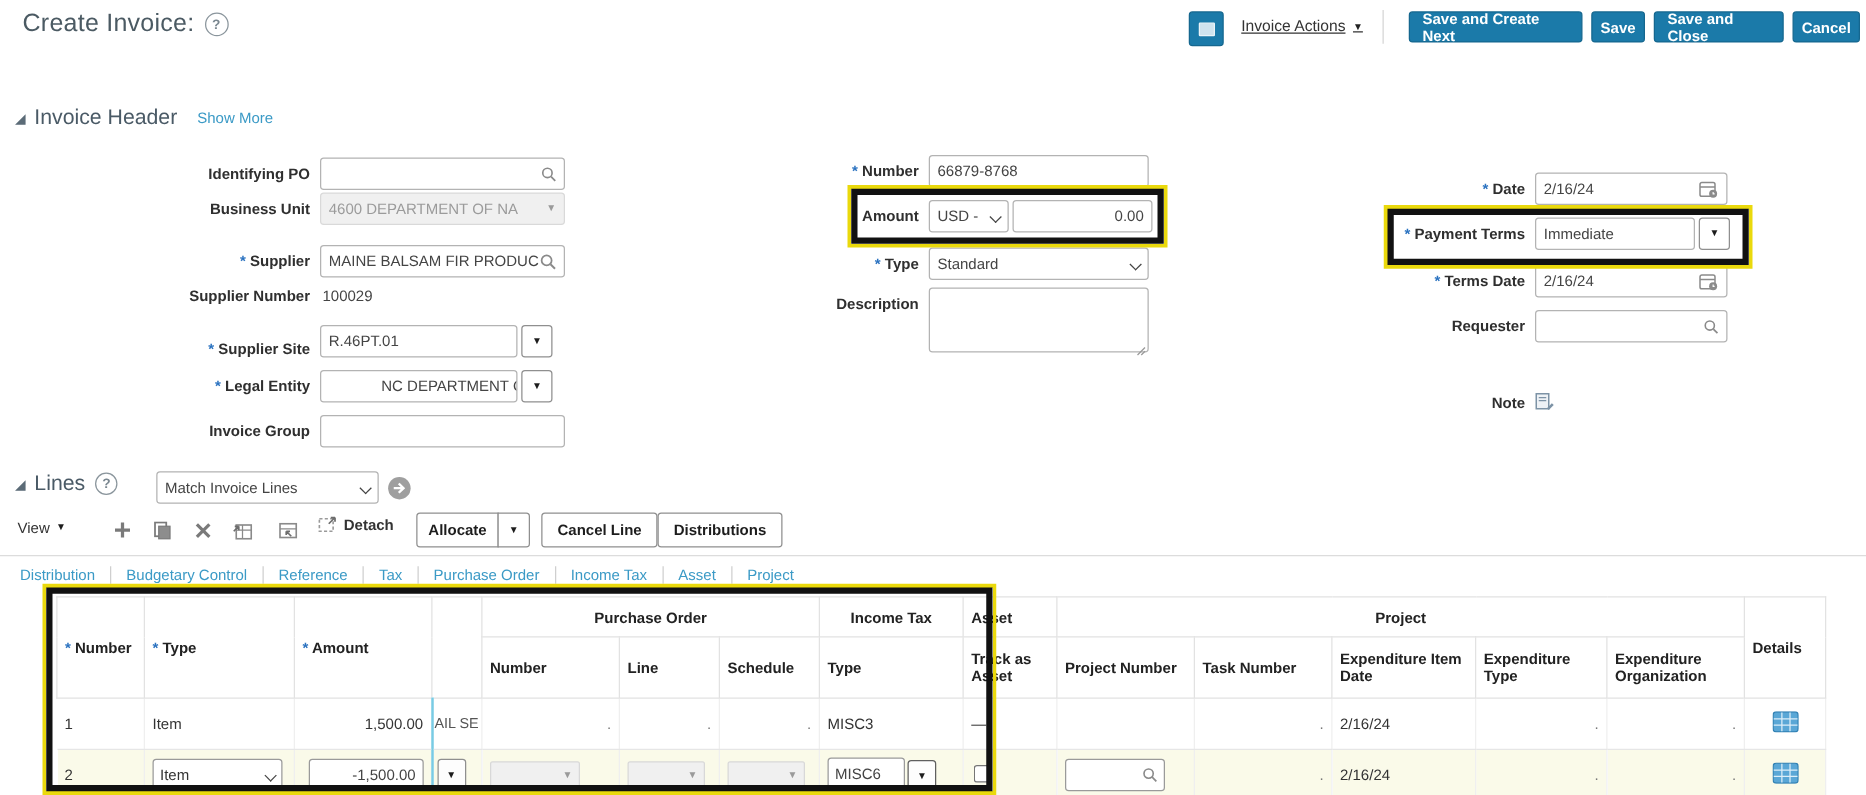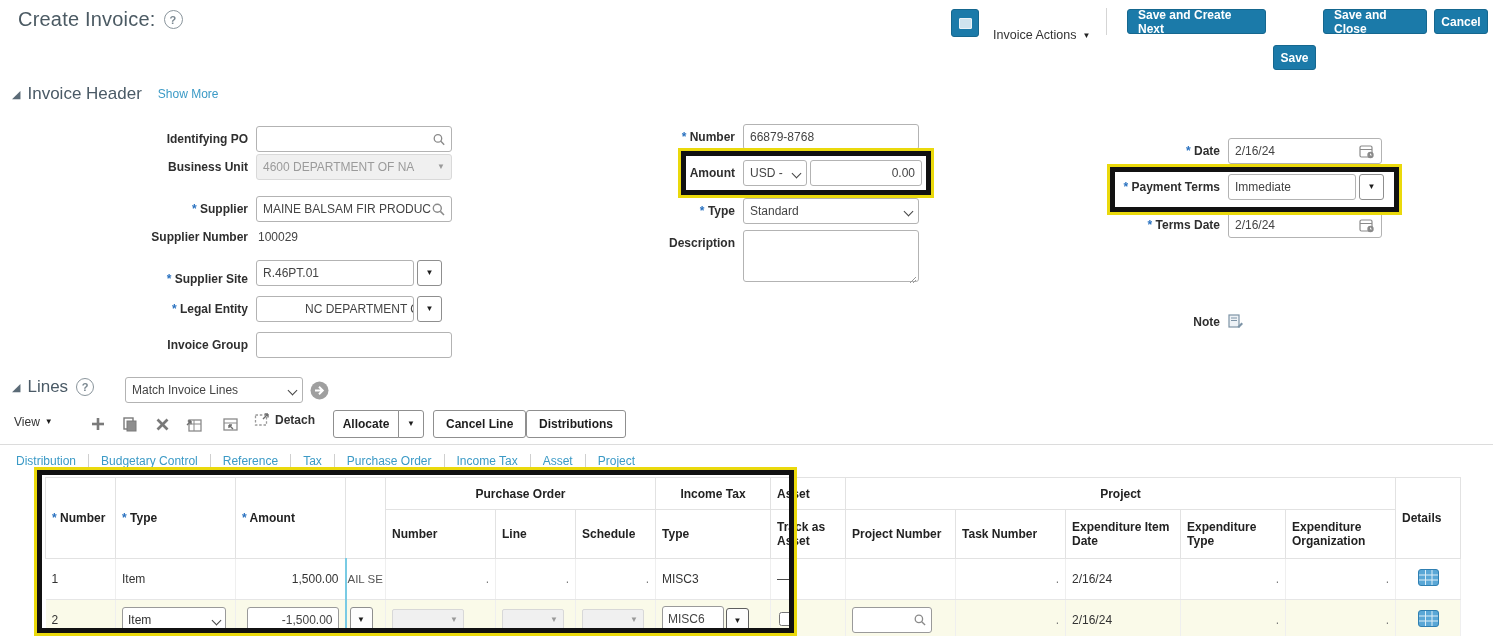--- a/index.html
+++ b/index.html
@@ -7,21 +7,21 @@
   body{font-family:"Liberation Sans","DejaVu Sans",sans-serif;}
   .page{position:relative;width:1493px;height:636px;background:#fff;overflow:hidden;}
   .abs{position:absolute;}
   .flexc{display:flex;align-items:center;}
 
   
   .page-title{left:18px;top:8px;font-size:20px;color:#4b5a63;letter-spacing:.2px;}
   .help-circle{display:inline-flex;align-items:center;justify-content:center;width:17px;height:17px;border:1.6px solid #8a959c;border-radius:50%;font-size:11px;color:#7a8790;margin-left:8px;font-weight:bold;}
   .win-btn{left:951px;top:9px;width:26px;height:26px;background:#1b7aa9;border:1px solid #15678f;border-radius:3px;display:flex;align-items:center;justify-content:center;cursor:pointer;}
   .win-btn .pane{width:11px;height:9px;background:#cfe3ee;border:1px solid #eaf3f8;border-radius:1px;}
-  .inv-actions{left:993px;top:28px;font-size:12.5px;color:#333;cursor:pointer;}
+  .inv-actions{left:993px;top:14px;font-size:12.5px;color:#333;cursor:pointer;text-decoration:underline;}
   .inv-actions .tri{font-size:8px;color:#222;margin-left:6px;}
   .top-sep{left:1106px;top:8px;width:1px;height:27px;background:#d5d5d5;}
   .bbtn{position:absolute;top:9px;height:25px;background:#1b7aa9;border:1px solid #15678f;border-radius:3px;color:#fff;font-size:12px;font-weight:bold;display:inline-flex;align-items:center;justify-content:center;padding:0 10px;box-sizing:border-box;cursor:pointer;}
   .uline-first::first-letter{text-decoration:underline;}
 
   
   .section-h{font-size:17px;color:#4a5a66;}
   .sect-tri{font-size:11px;color:#5b6b77;margin-right:7px;}
   .link{color:#3b9ac6;font-size:12px;cursor:pointer;}
 
@@ -82,21 +82,21 @@
   <div class="abs win-btn">
     <span class="pane"></span>
   </div>
   <div class="abs inv-actions flexc">
     <span>Invoice Actions</span>
     <span class="tri">▼</span>
   </div>
   <div class="abs top-sep"></div>
 
   <div class="bbtn" style="left:1127px;width:139px;">Save and Create Next</div>
-  <div class="bbtn" style="left:1273px;width:43px;margin-top:36px;">Save</div>
+  <div class="bbtn" style="left:1273px;width:43px;">Save</div>
   <div class="bbtn uline-first" style="left:1323px;width:104px;">Save and Close</div>
   <div class="bbtn uline-first" style="left:1434px;width:54px;">Cancel</div>
 
   <div class="abs flexc" style="left:12px;top:84px;">
     <span class="sect-tri">◢</span>
     <span class="section-h">Invoice Header</span>
     <span class="link" style="margin-left:16px;">Show More</span>
   </div>
 
   <div class="fl" style="left:8px;top:126px;">
@@ -212,20 +212,30 @@
   </div>
   <div class="fl" style="left:1000px;top:212px;">
     <span class="lbl req" style="width:220px;">Terms Date</span>
     <span class="inp between" style="width:154px;">
       <span>2/16/24</span>
       <svg width="16" height="15" viewBox="0 0 16 15">
           <rect x="1" y="2" width="12" height="11" rx="1.5" fill="none" stroke="#8a8a8a" stroke-width="1.2"></rect>
           <line x1="1" y1="5.5" x2="13" y2="5.5" stroke="#8a8a8a" stroke-width="1.2"></line>
           <circle cx="11.5" cy="11" r="3.2" fill="#8a8a8a"></circle>
           <path d="M11.5 9.6 v1.5 h1.2" stroke="#fff" stroke-width=".9" fill="none"></path>
+        </svg>
+    </span>
+  </div>
+  <div class="fl" style="left:1000px;top:248px;">
+    <span class="lbl" style="width:220px;">Requester</span>
+    <span class="inp between" style="width:154px;">
+      <input class="raw" value="" style="">
+      <svg width="13" height="13" viewBox="0 0 13 13">
+          <circle cx="5.3" cy="5.3" r="4" fill="none" stroke="#8a8a8a" stroke-width="1.4"></circle>
+          <line x1="8.4" y1="8.4" x2="12" y2="12" stroke="#8a8a8a" stroke-width="1.5"></line>
         </svg>
     </span>
   </div>
   <div class="fl" style="left:1000px;top:314px;">
     <span class="lbl" style="width:220px;">Note</span>
     <svg width="16" height="15" viewBox="0 0 16 15">
         <rect x="1" y="1" width="10" height="12" fill="#eef2f6" stroke="#7d93a6" stroke-width="1.2"></rect>
         <line x1="3" y1="4" x2="9" y2="4" stroke="#7d93a6" stroke-width="1"></line>
         <line x1="3" y1="6.5" x2="9" y2="6.5" stroke="#7d93a6" stroke-width="1"></line>
         <path d="M9.5 12.5 L13.5 8.5 L15 10 L11 14 Z" fill="#7d93a6"></path>

